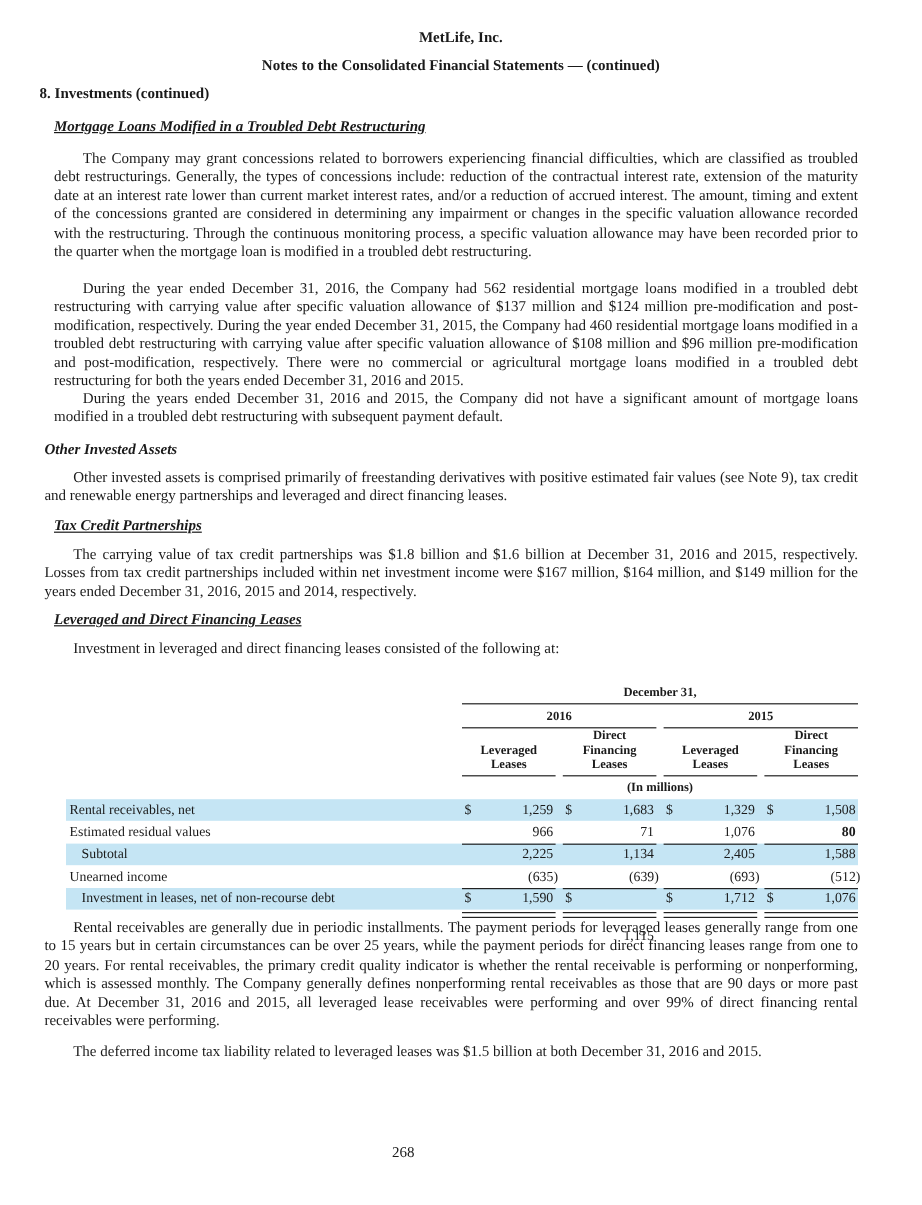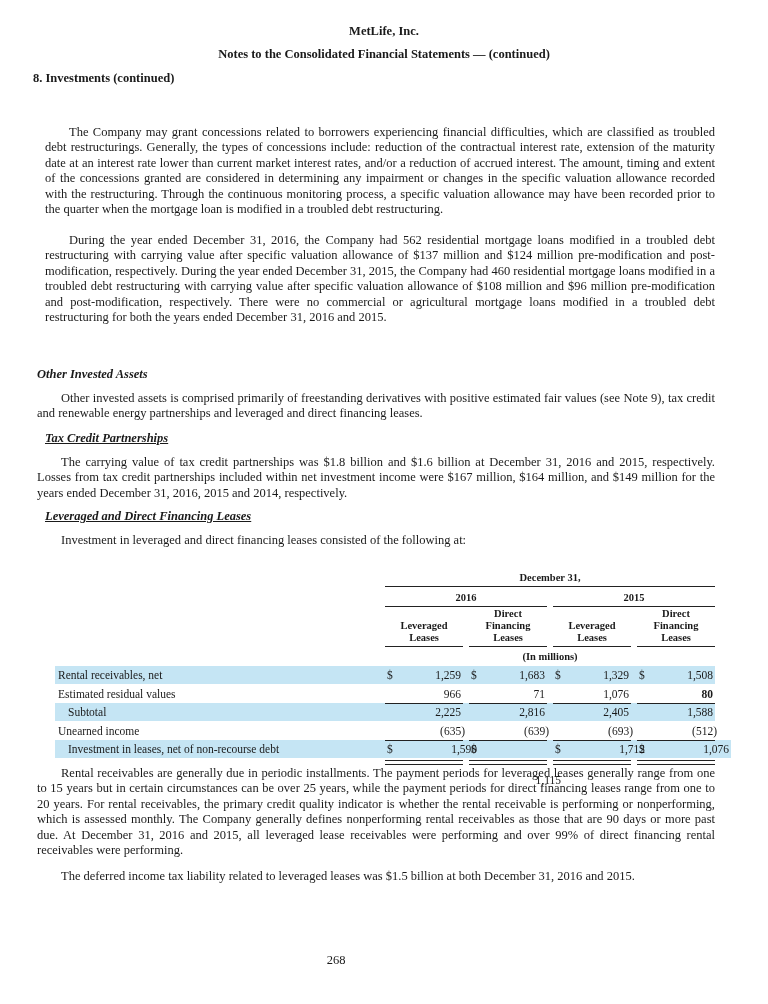--- a/index.html
+++ b/index.html
@@ -36,22 +36,24 @@
   .pagenum { position: absolute; top: 953px; left: 0; width: 672px; text-align: center; font-size: 12.5px; }
 </style>
 </head>
 <body>
 
 <div class="page">
   <div class="center company">MetLife, Inc.</div>
   <div class="center subtitle">Notes to the Consolidated Financial Statements — (continued)</div>
   <div class="section">8. Investments (continued)</div>
 
+  <div class="heading ul" style="top:98px;left:45px;">Mortgage Loans Modified in a Troubled Debt Restructuring</div>
   <div class="para" style="top:125px;">The Company may grant concessions related to borrowers experiencing financial difficulties, which are classified as troubled debt restructurings. Generally, the types of concessions include: reduction of the contractual interest rate, extension of the maturity date at an interest rate lower than current market interest rates, and/or a reduction of accrued interest. The amount, timing and extent of the concessions granted are considered in determining any impairment or changes in the specific valuation allowance recorded with the restructuring. Through the continuous monitoring process, a specific valuation allowance may have been recorded prior to the quarter when the mortgage loan is modified in a troubled debt restructuring.</div>
   <div class="para" style="top:233px;">During the year ended December 31, 2016, the Company had 562 residential mortgage loans modified in a troubled debt restructuring with carrying value after specific valuation allowance of $137 million and $124 million pre-modification and post-modification, respectively. During the year ended December 31, 2015, the Company had 460 residential mortgage loans modified in a troubled debt restructuring with carrying value after specific valuation allowance of $108 million and $96 million pre-modification and post-modification, respectively. There were no commercial or agricultural mortgage loans modified in a troubled debt restructuring for both the years ended December 31, 2016 and 2015.</div>
+  <div class="para" style="top:325px;">During the years ended December 31, 2016 and 2015, the Company did not have a significant amount of mortgage loans modified in a troubled debt restructuring with subsequent payment default.</div>
 
   <div class="heading" style="top:367px;left:37px;">Other Invested Assets</div>
   <div class="para wide" style="top:391px;">Other invested assets is comprised primarily of freestanding derivatives with positive estimated fair values (see Note 9), tax credit and renewable energy partnerships and leveraged and direct financing leases.</div>
 
   <div class="heading ul" style="top:431px;left:45px;">Tax Credit Partnerships</div>
   <div class="para wide" style="top:455px;">The carrying value of tax credit partnerships was $1.8 billion and $1.6 billion at December 31, 2016 and 2015, respectively. Losses from tax credit partnerships included within net investment income were $167 million, $164 million, and $149 million for the years ended December 31, 2016, 2015 and 2014, respectively.</div>
 
   <div class="heading ul" style="top:509px;left:45px;font-family:Liberation Serif, serif;">Leveraged and Direct Financing Leases</div>
   <div class="para wide" style="top:533px;">Investment in leveraged and direct financing leases consisted of the following at:</div>
 
@@ -102,32 +104,32 @@
         <div class="row" style="top: 116.5px;">
           <span class="lbl">Estimated residual values</span>
           <span class="cell" style="right: 254px;">966</span>
           <span class="cell" style="right: 170px;">71</span>
           <span class="cell" style="right: 86px;">1,076</span>
           <span class="cell" style="right: 2px; font-weight: bold;">80</span>
         </div>
         <div class="row shade" style="top: 135px; background: rgb(197, 229, 244);">
           <span class="lbl ind">Subtotal</span>
           <span class="cell" style="right: 254px;">2,225</span>
-          <span class="cell" style="right: 170px;">2,816</span>
+          <span class="cell" style="right: 170px;">1,134</span>
           <span class="cell" style="right: 86px;">2,405</span>
           <span class="cell" style="right: 2px;">1,588</span>
         </div>
         <div class="row" style="top: 153.5px;">
           <span class="lbl">Unearned income</span>
           <span class="cell" style="right: 250px;">(635)</span>
           <span class="cell" style="right: 166px;">(639)</span>
           <span class="cell" style="right: 82px;">(693)</span>
           <span class="cell" style="right: -2px;">(512)</span>
         </div>
-        <div class="row shade" style="top: 172px; background: rgb(197, 229, 244); padding-left: 16px;">
+        <div class="row shade" style="top: 172px; background: rgb(197, 229, 244);">
           <span class="lbl ind">Investment in leases, net of non-recourse debt</span>
           <span class="dollar" style="left: 332px;">$</span>
           <span class="cell" style="right: 254px;">1,590</span>
           <span class="dollar" style="left: 416px;">$</span>
           <span class="cell" style="right: 170px; margin-top: 31px;">1,115</span>
           <span class="dollar" style="left: 500px;">$</span>
           <span class="cell" style="right: 86px;">1,712</span>
           <span class="dollar" style="left: 584px;">$</span>
           <span class="cell" style="right: 2px;">1,076</span>
         </div>

